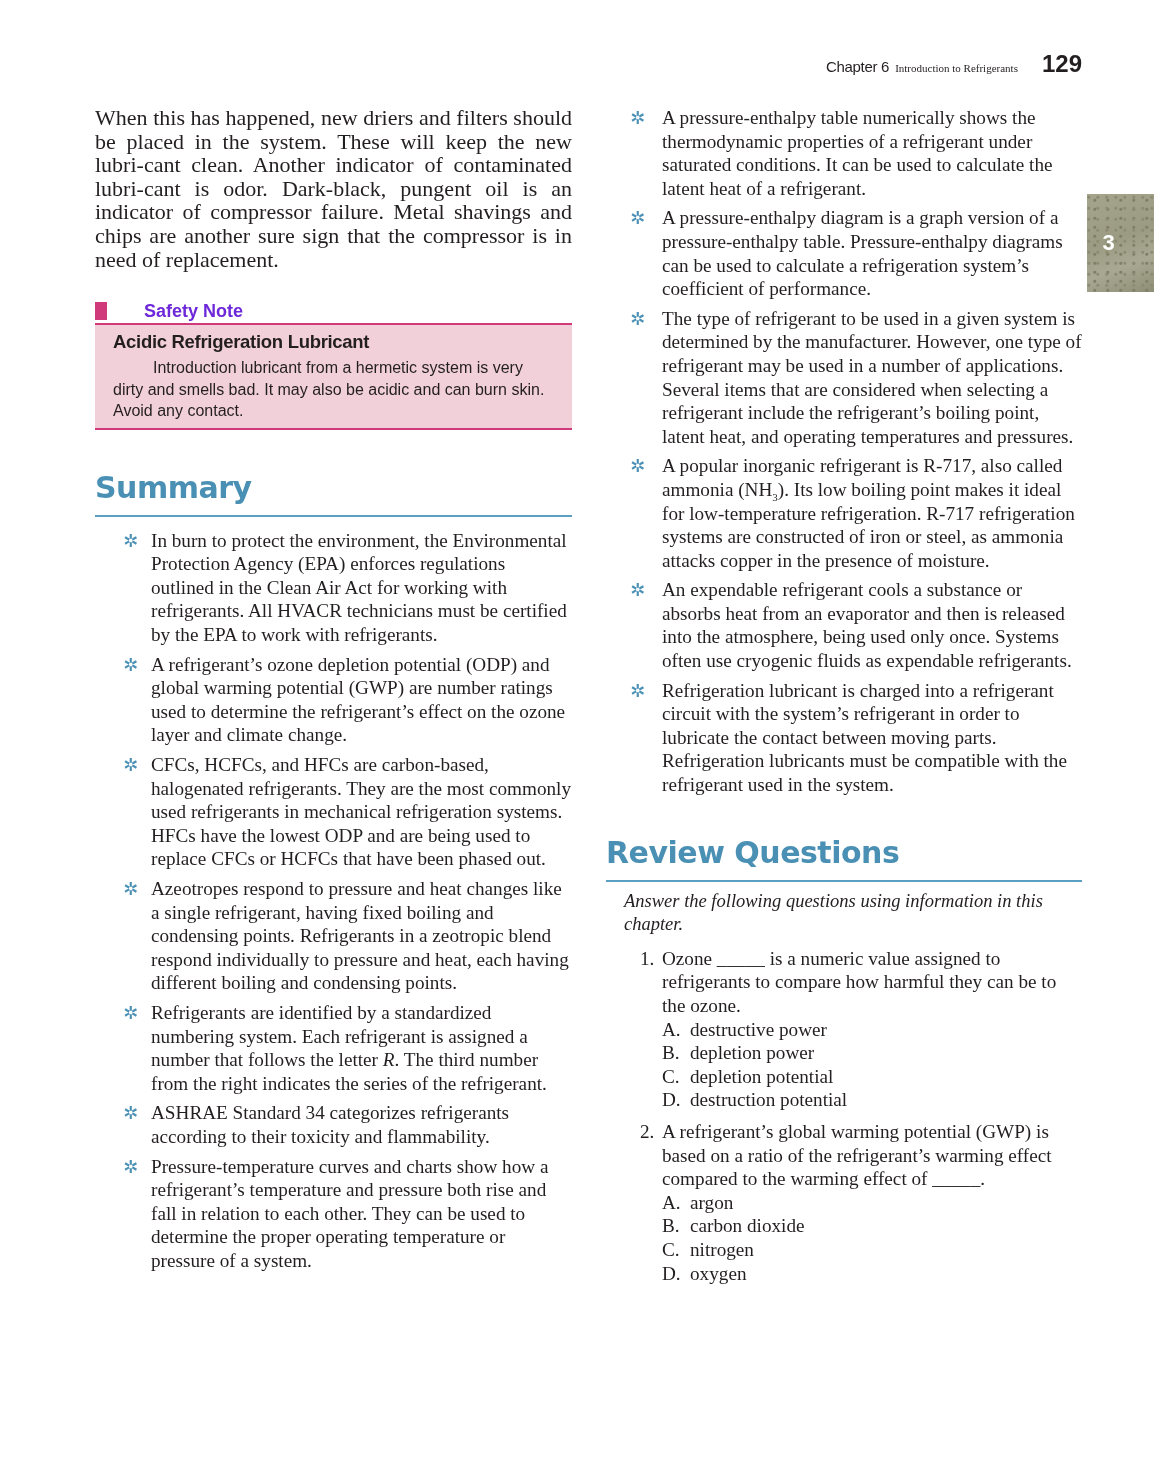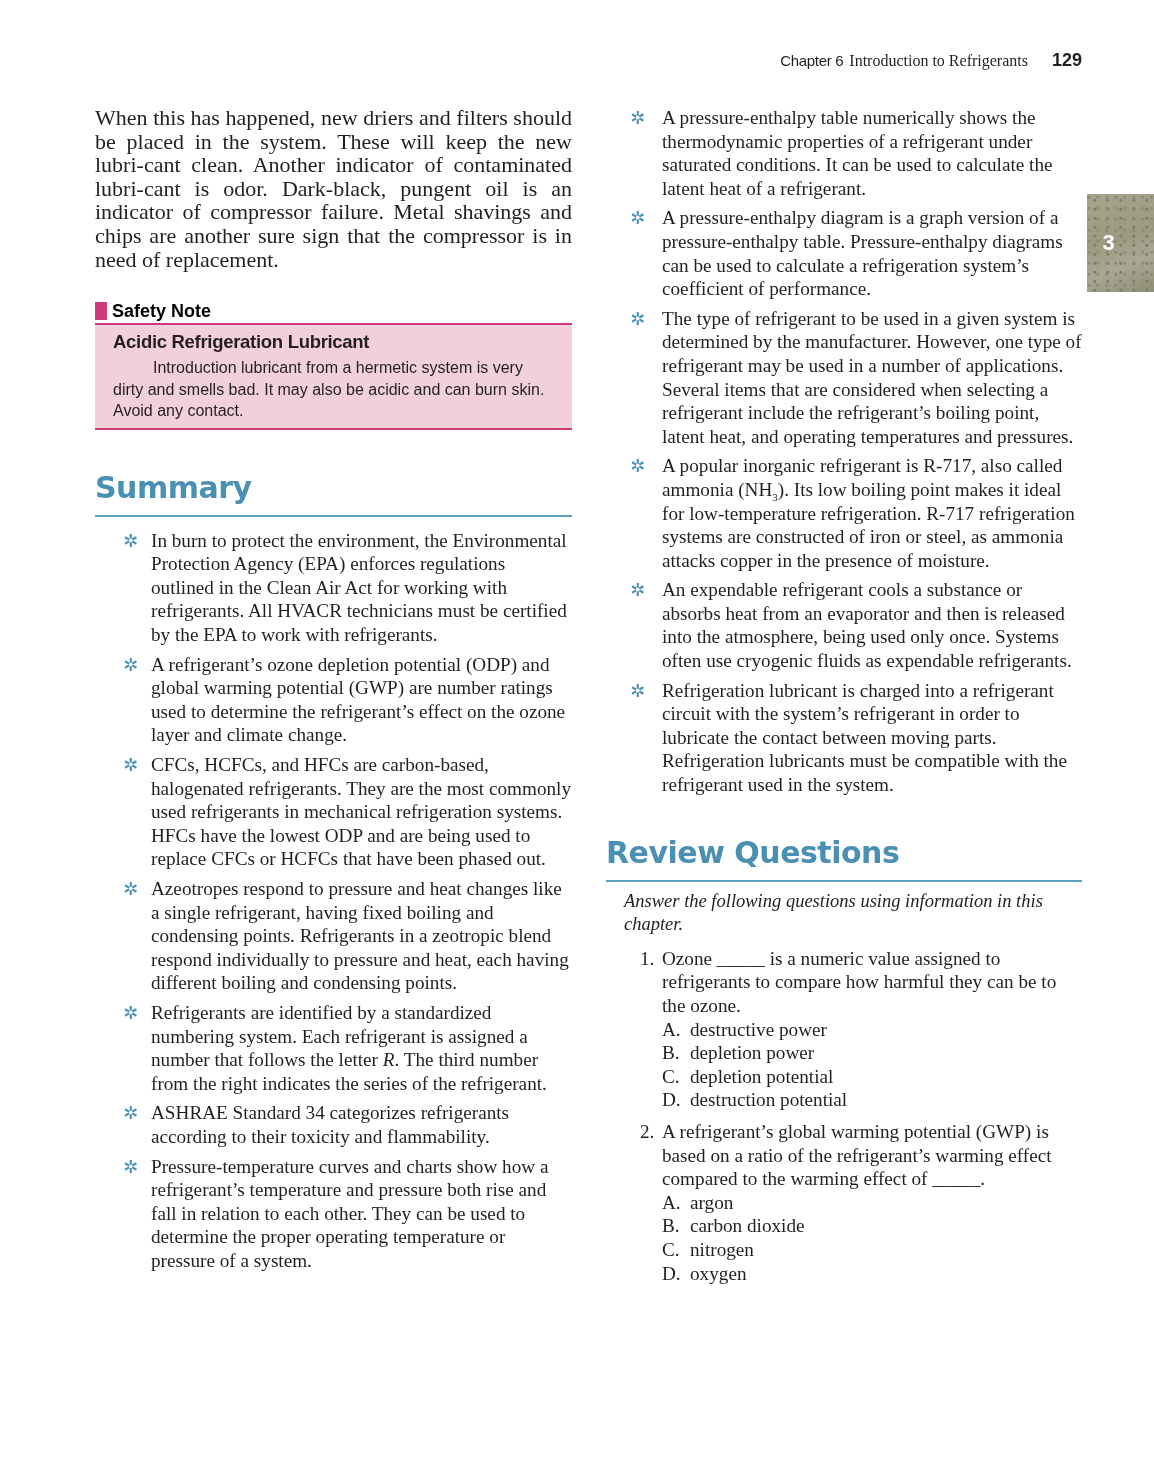--- a/index.html
+++ b/index.html
@@ -9,23 +9,23 @@
     color: #231f20;
   }
   .running-head {
     position: absolute; top: 50px; right: 72px;
     display: flex; align-items: baseline; gap: 0;
   }
   .rh-chapter {
     font-family: "Liberation Sans", sans-serif; font-size: 15px;
     letter-spacing: -0.3px; margin-right: 6px; margin-left: 8px;
   }
-  .rh-title { font-family: "Liberation Serif", serif; font-size: 16px; }
+  .rh-title { font-family: "Liberation Serif", serif; font-size: 11px; }
   .rh-page {
-    font-family: "Liberation Sans", sans-serif; font-size: 18px; font-weight: bold;
+    font-family: "Liberation Sans", sans-serif; font-size: 24px; font-weight: bold;
     margin-left: 24px;
   }
   .thumb-tab {
     position: absolute; left: 1087px; top: 194px; width: 67px; height: 98px;
     background:
       radial-gradient(circle at 20% 30%, #8d8c72 1px, transparent 2px) 0 0/9px 11px,
       radial-gradient(circle at 60% 70%, #7f7e66 1px, transparent 2px) 0 0/13px 9px,
       linear-gradient(160deg, #a5a48c 0%, #9b9a82 45%, #a9a893 70%, #8e8d75 100%);
     display: flex; align-items: center; justify-content: center;
   }
@@ -37,23 +37,24 @@
   .col-left { left: 95px; width: 477px; }
   .col-right { left: 606px; width: 476px; }
   .intro {
     font-size: 22px; line-height: 23.6px; text-align: justify; margin: 0;
     hyphens: manual;
   }
   .safety {
     margin-top: 28px;
   }
   .safety-label {
-    display: flex; align-items: center; color: #000000;
+    display: flex; align-items: center; color: #6d28d9;
     font-family: "Liberation Sans", sans-serif; font-weight: bold; font-size: 18px;
     height: 24px;
+    gap: 32px;
   }
   .safety-label .bar {
     width: 12px; height: 18px; background: #d13a7a; margin-right: 5px; display: inline-block;
   }
   .safety-box {
     margin-top: 0; background: #f2d0d9;
     border-top: 2px solid #d13a7a; border-bottom: 2px solid #d13a7a;
     padding: 6px 18px 6px 18px;
     font-family: "Liberation Sans", sans-serif;
   }

